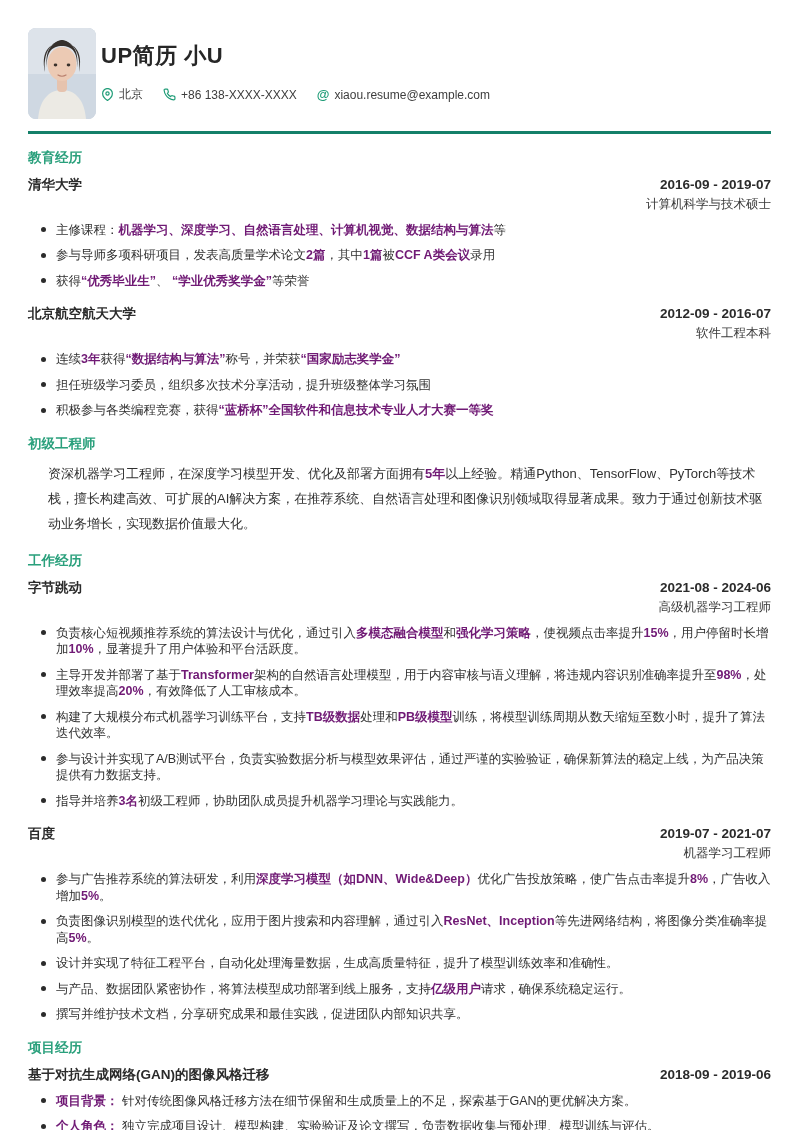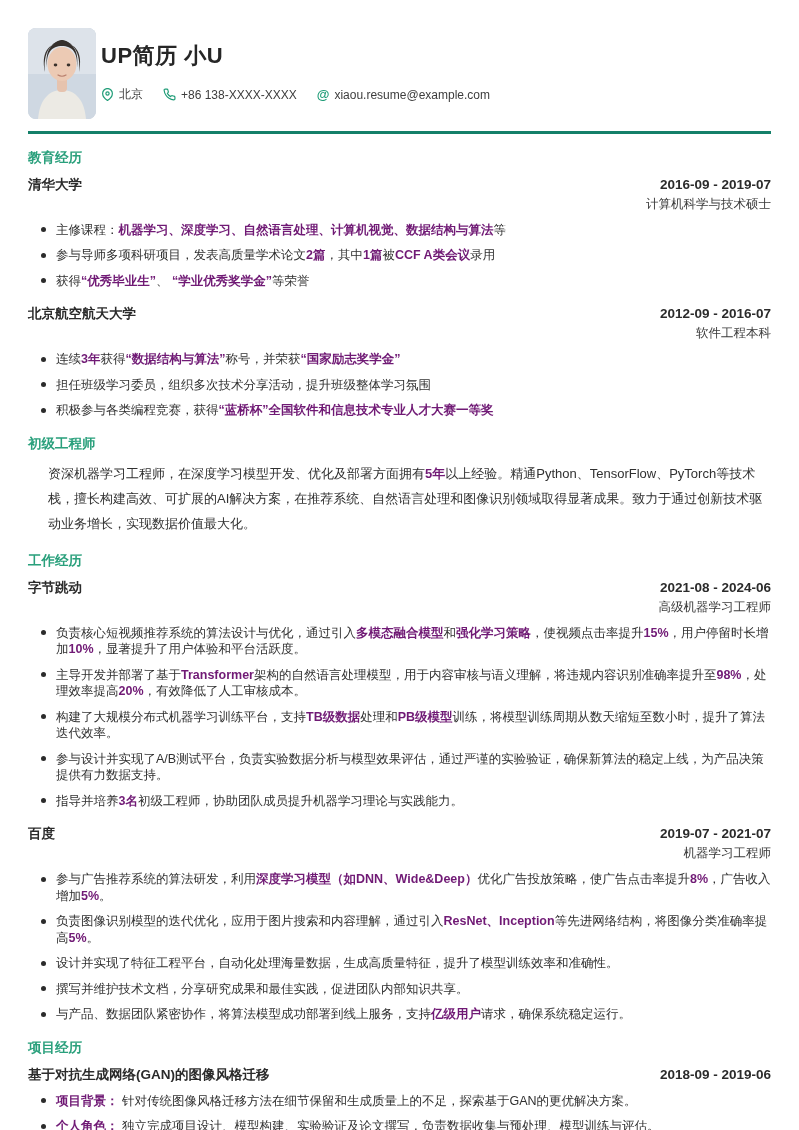--- a/index.html
+++ b/index.html
@@ -168,22 +168,22 @@
       <span class="entry-date">2019-07 - 2021-07</span>
     </div>
     <div class="entry-sub">
       <span>机器学习工程师</span>
       <span></span>
     </div>
     <ul class="bullets">
             <li><span>参与广告推荐系统的算法研发，利用<b>深度学习模型（如DNN、Wide&amp;Deep）</b>优化广告投放策略，使广告点击率提升<b>8%</b>，广告收入增加<b>5%</b>。</span></li>
             <li><span>负责图像识别模型的迭代优化，应用于图片搜索和内容理解，通过引入<b>ResNet、Inception</b>等先进网络结构，将图像分类准确率提高<b>5%</b>。</span></li>
             <li><span>设计并实现了特征工程平台，自动化处理海量数据，生成高质量特征，提升了模型训练效率和准确性。</span></li>
+            <li><span>与产品、数据团队紧密协作，将算法模型成功部署到线上服务，支持<b>亿级用户</b>请求，确保系统稳定运行。</span></li>
             <li><span>撰写并维护技术文档，分享研究成果和最佳实践，促进团队内部知识共享。</span></li>
-            <li><span>与产品、数据团队紧密协作，将算法模型成功部署到线上服务，支持<b>亿级用户</b>请求，确保系统稳定运行。</span></li>
           </ul>
   </div>
       </div>
   </section>
 
   <section>
     <h2 class="sec-heading">项目经历</h2>
     <div id="project-entries">
         <div class="entry">
     <div class="entry-head">

